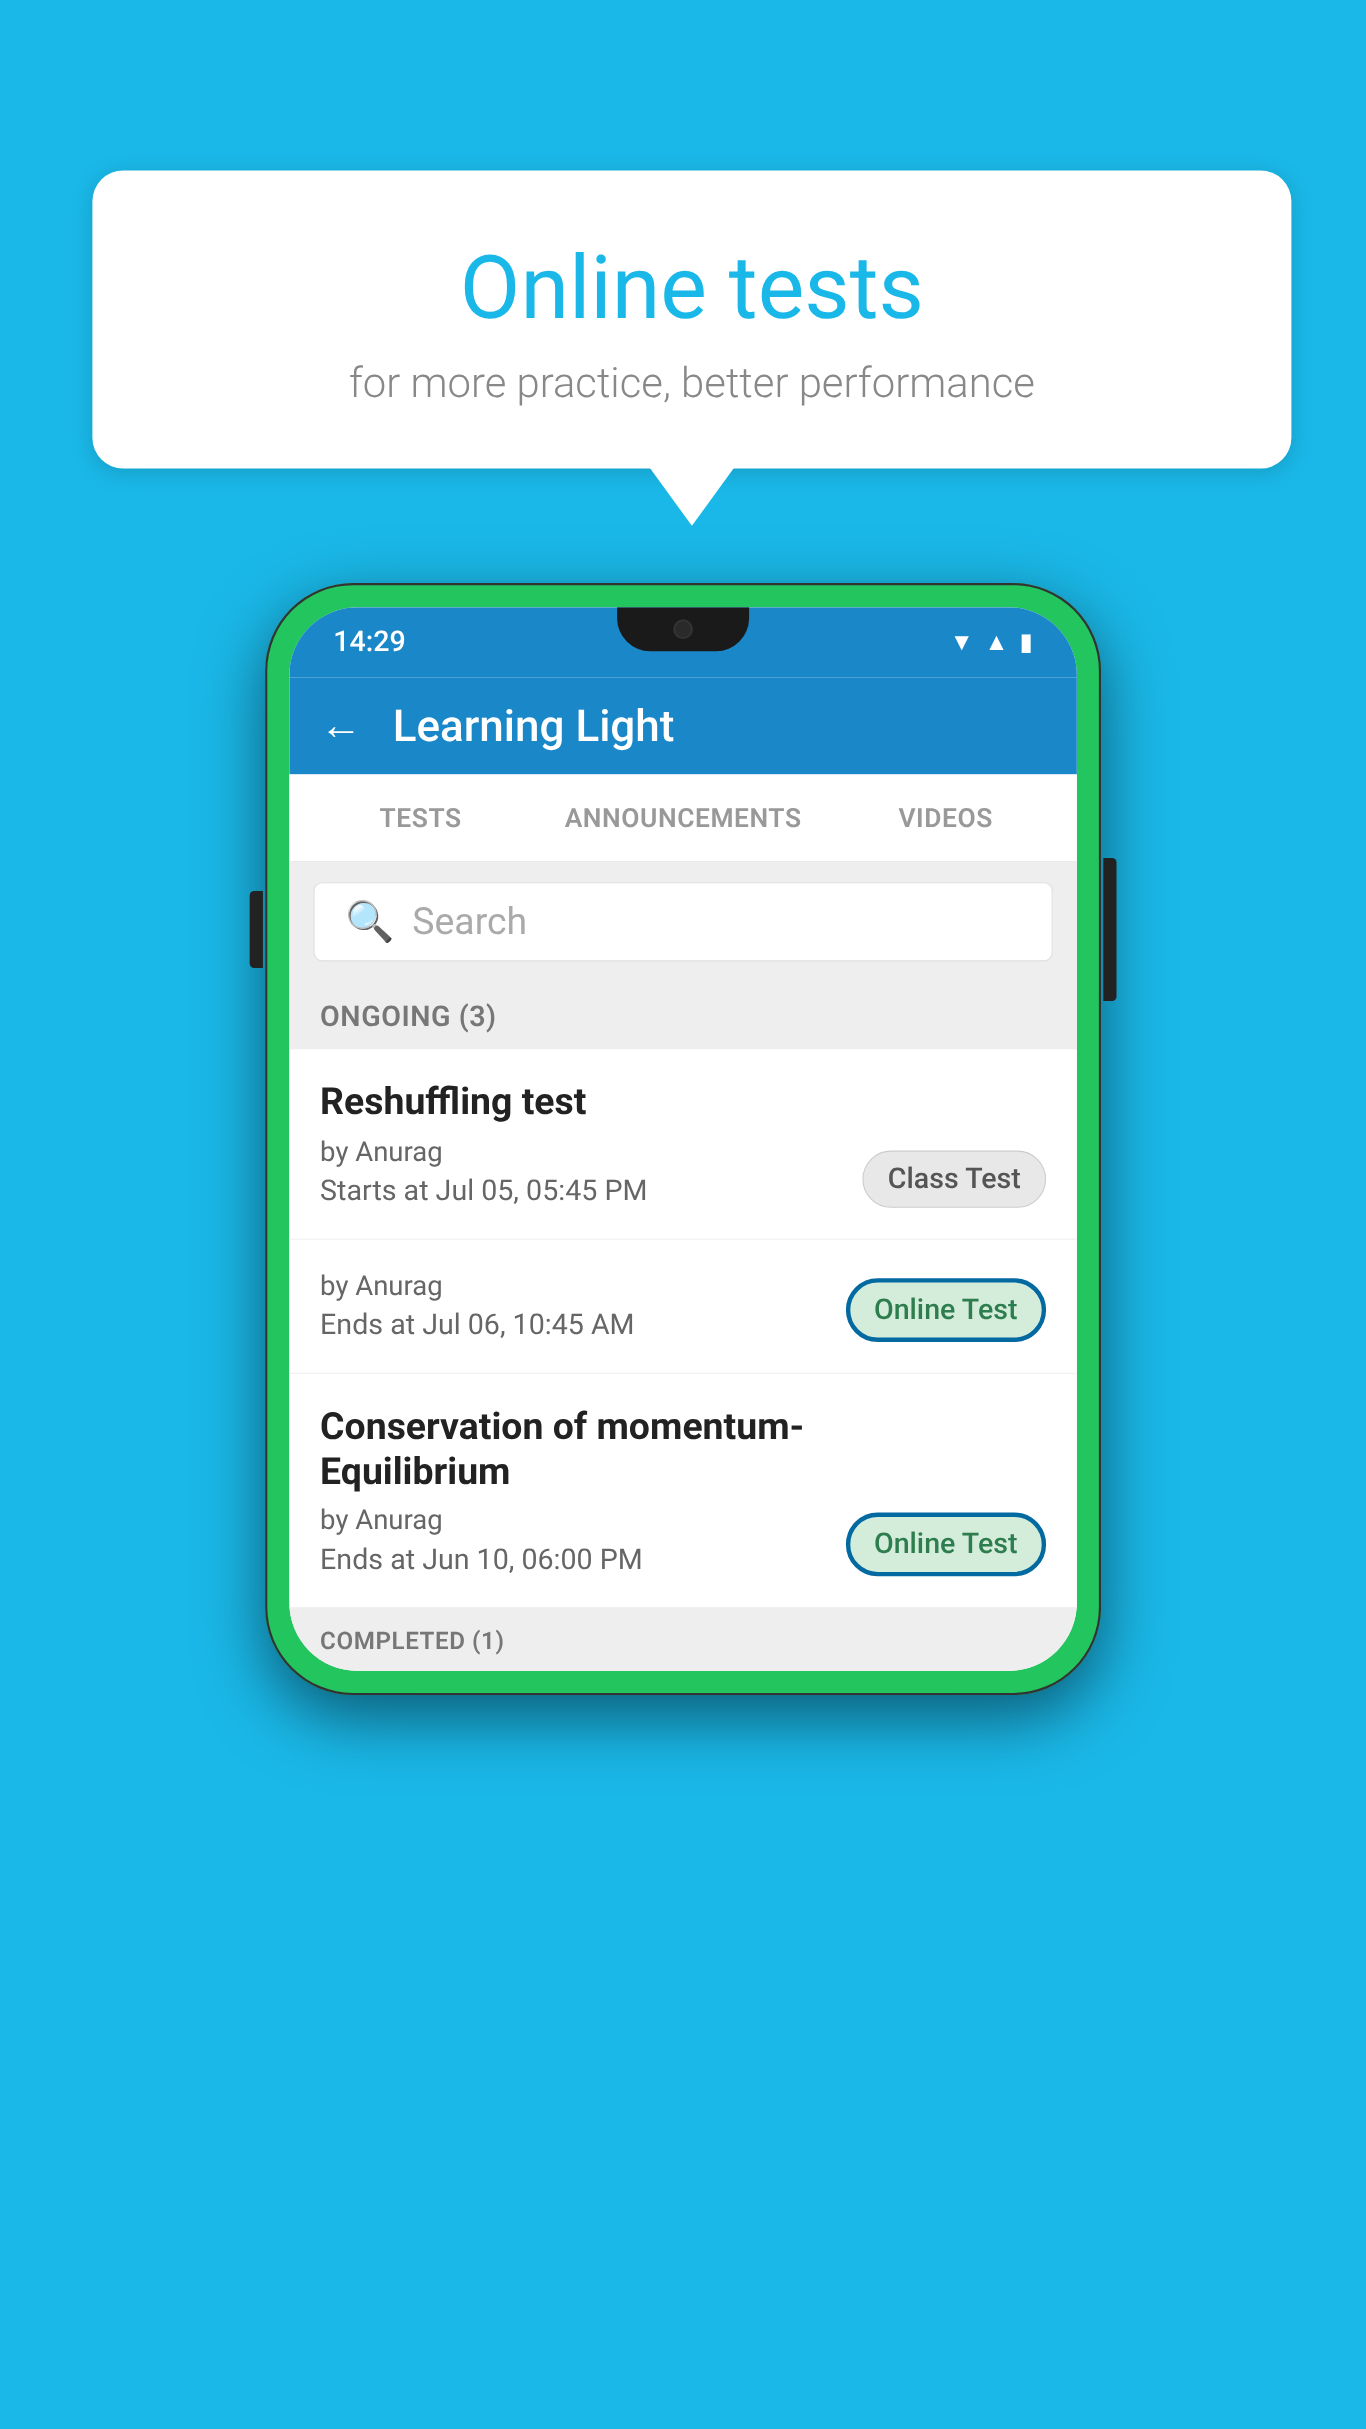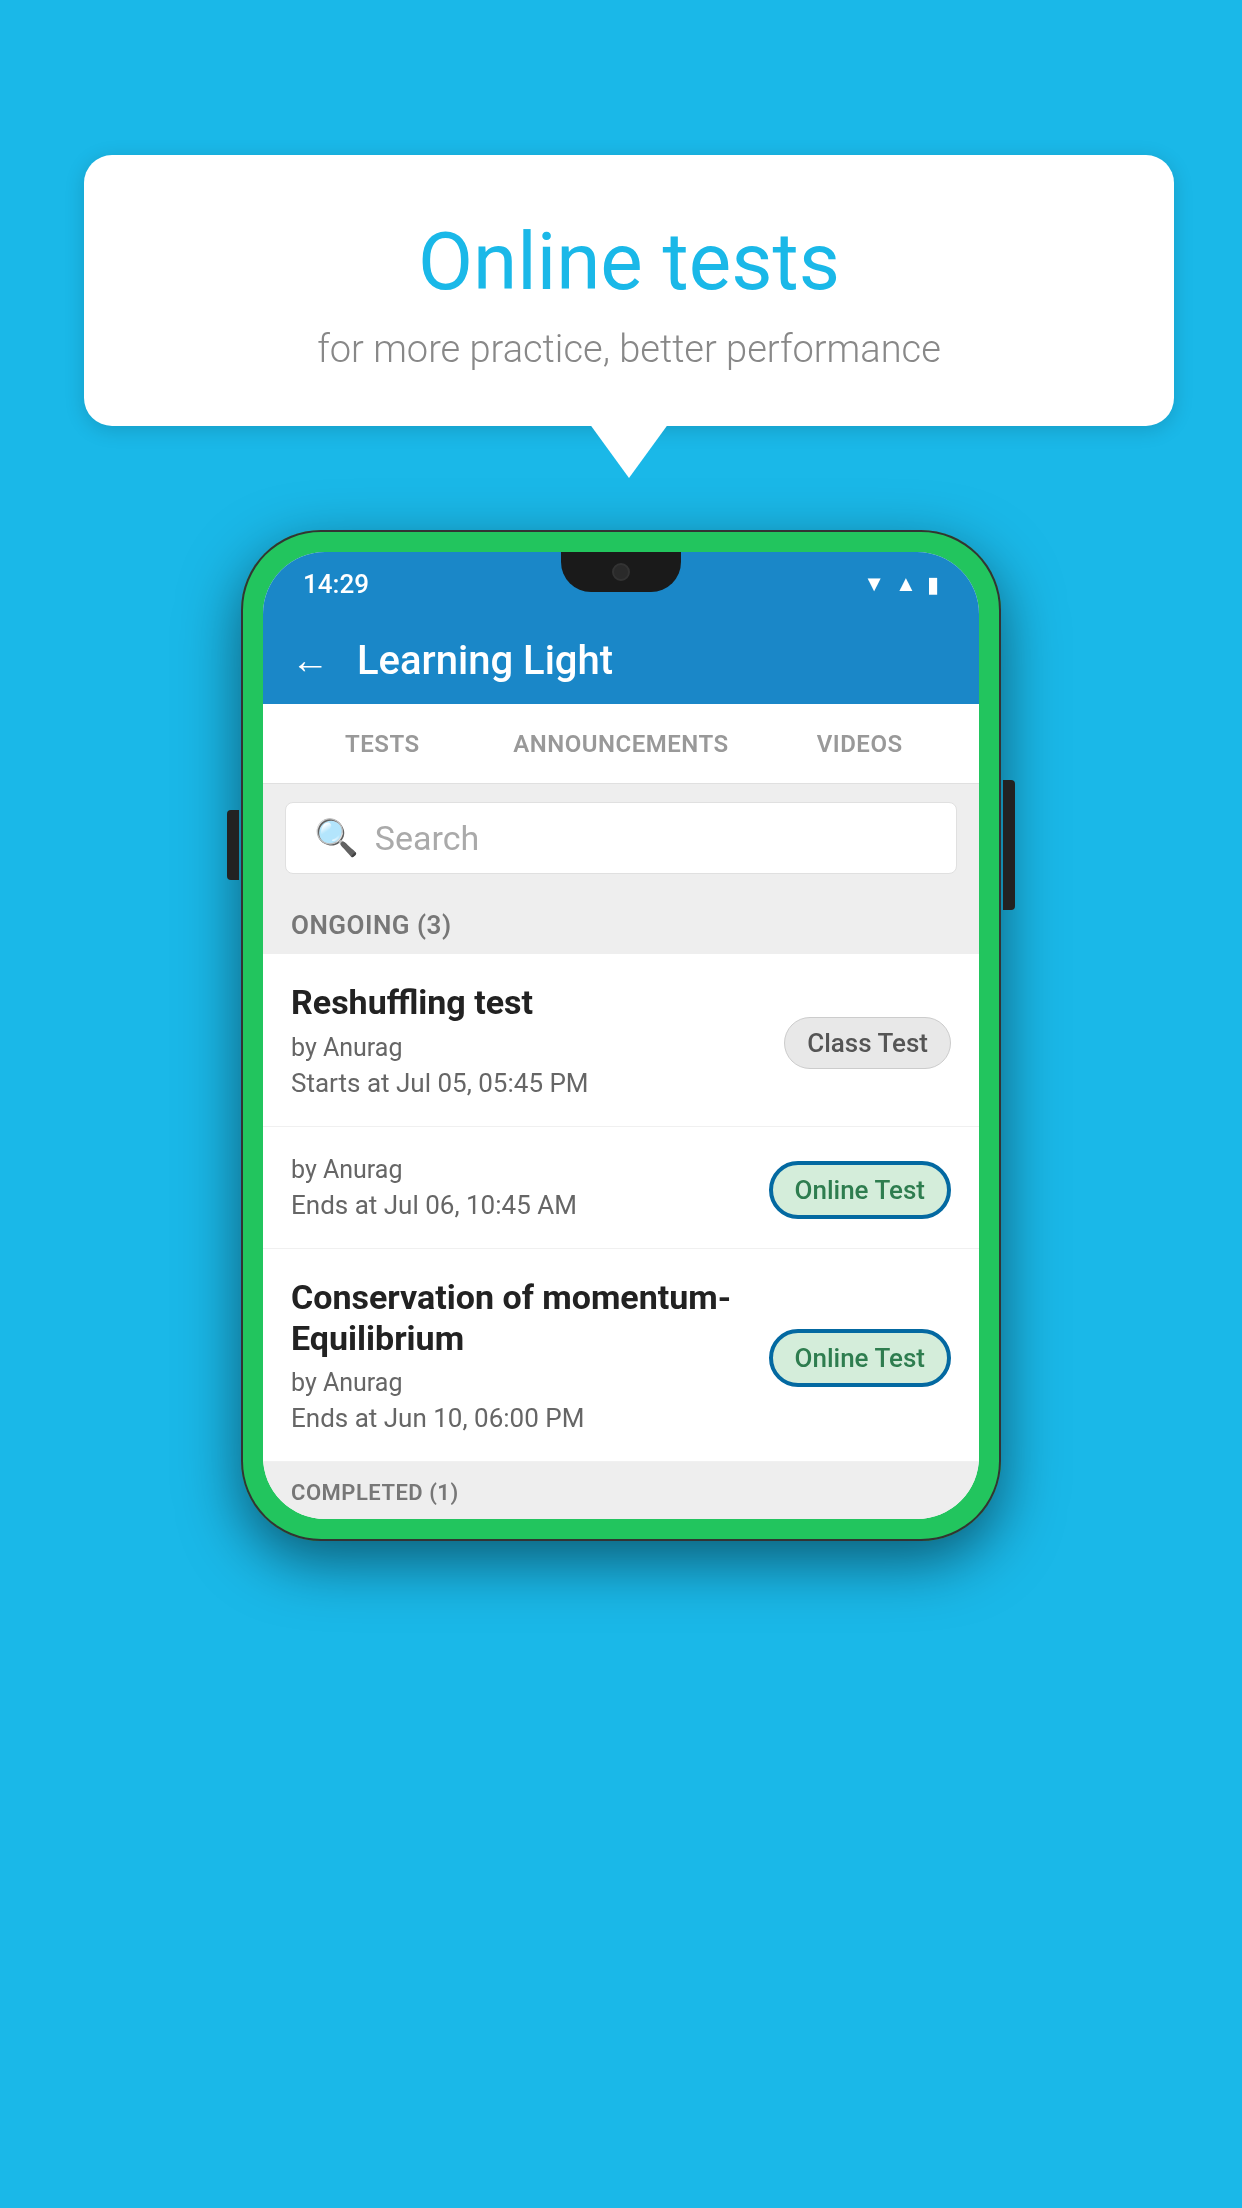--- a/index.html
+++ b/index.html
@@ -248,21 +248,21 @@
 
     
     .test-list {
       background: white;
     }
 
     .test-item {
       padding: 28px 28px 28px 28px;
       border-bottom: 1px solid #f0f0f0;
       display: flex;
-      align-items: center;
+      align-items: flex-end;
       justify-content: space-between;
       gap: 33px;
     }
 
     .test-info {
       flex: 1;
     }
 
     .test-name {
       font-size: 34px;

